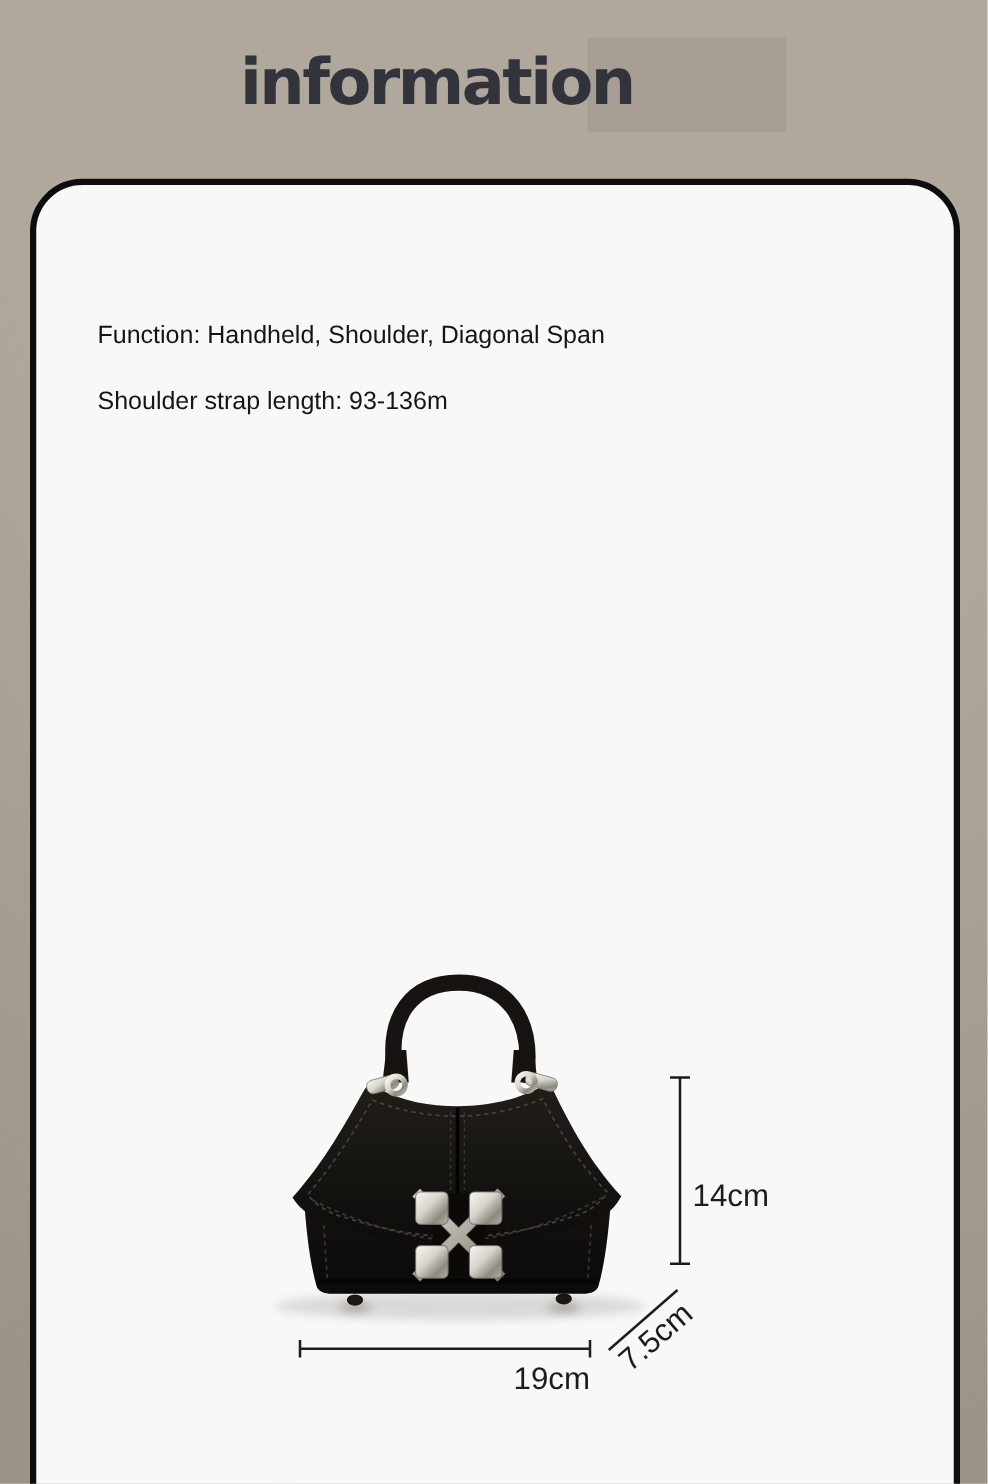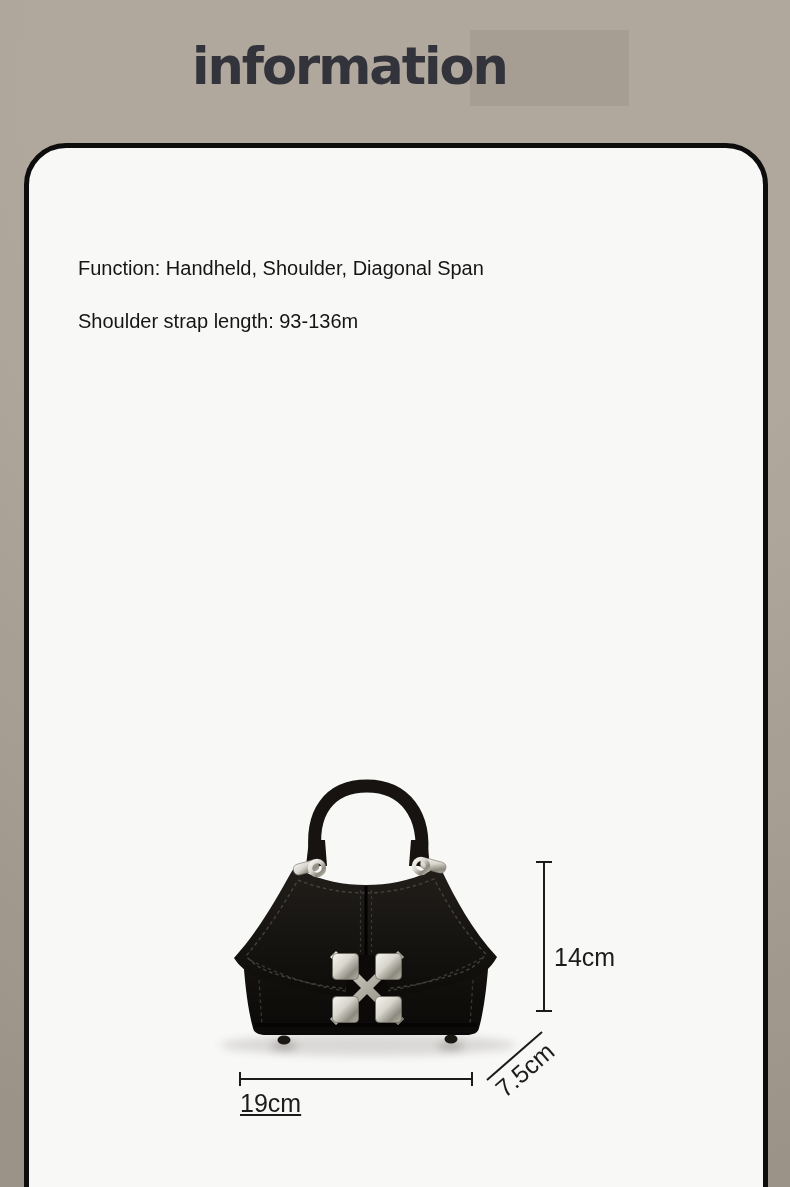--- a/index.html
+++ b/index.html
@@ -48,21 +48,21 @@
     font-size:25px; line-height:26px; white-space:nowrap;
   }
   .dim-v-line  { left:543px; top:862px; width:2px; height:149px; }
   .dim-v-cap-t { left:536px; top:861px; width:16px; height:2px; }
   .dim-v-cap-b { left:536px; top:1010px; width:16px; height:2px; }
   .label-height { left:554px; top:918px;margin-top:26px; }
 
   .dim-h-line  { left:240px; top:1078px; width:232px; height:2px; }
   .dim-h-cap-l { left:239px; top:1072px; width:2px; height:14px; }
   .dim-h-cap-r { left:471px; top:1072px; width:2px; height:14px; }
-  .label-width { left:240px; top:1090px; width:232px; text-align:left;text-decoration:underline; }
+  .label-width { left:240px; top:1090px; width:232px; text-align:right; }
 
   .dim-d-line  {
     left:487px; top:1079px; width:73px; height:2px;
     transform-origin:left center; transform:rotate(-41.1deg);
   }
   .label-depth {
     left:499px; top:1079px;
     transform-origin:left center; transform:rotate(-41deg);
   }
 </style>

